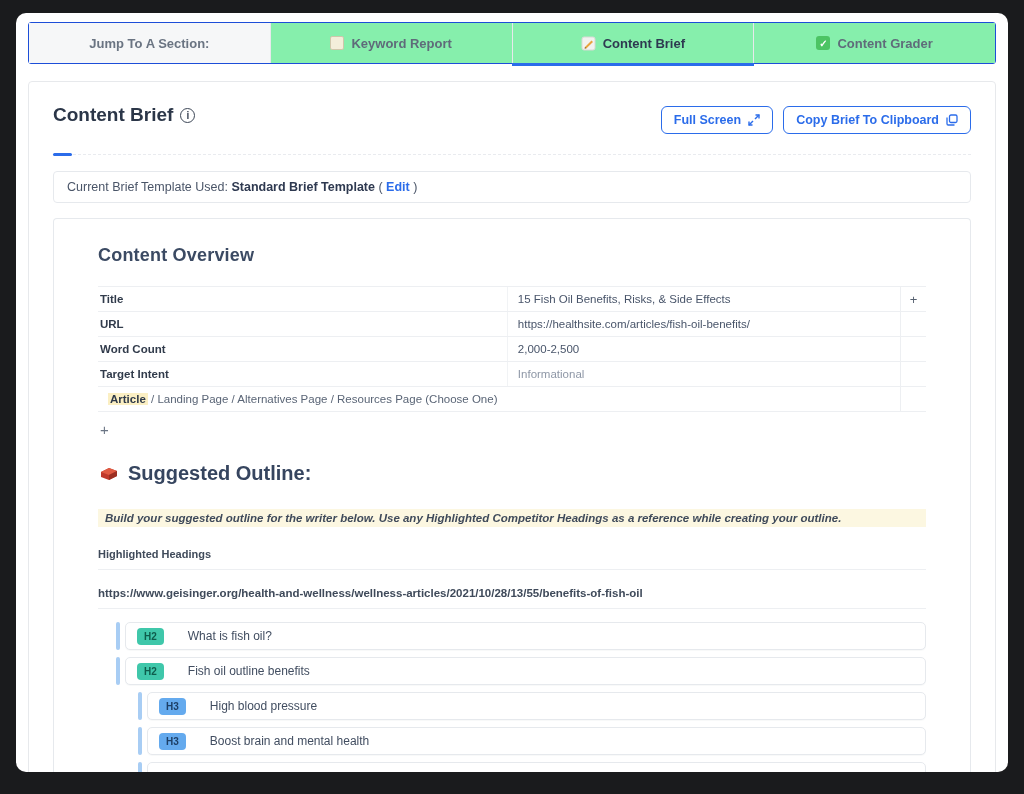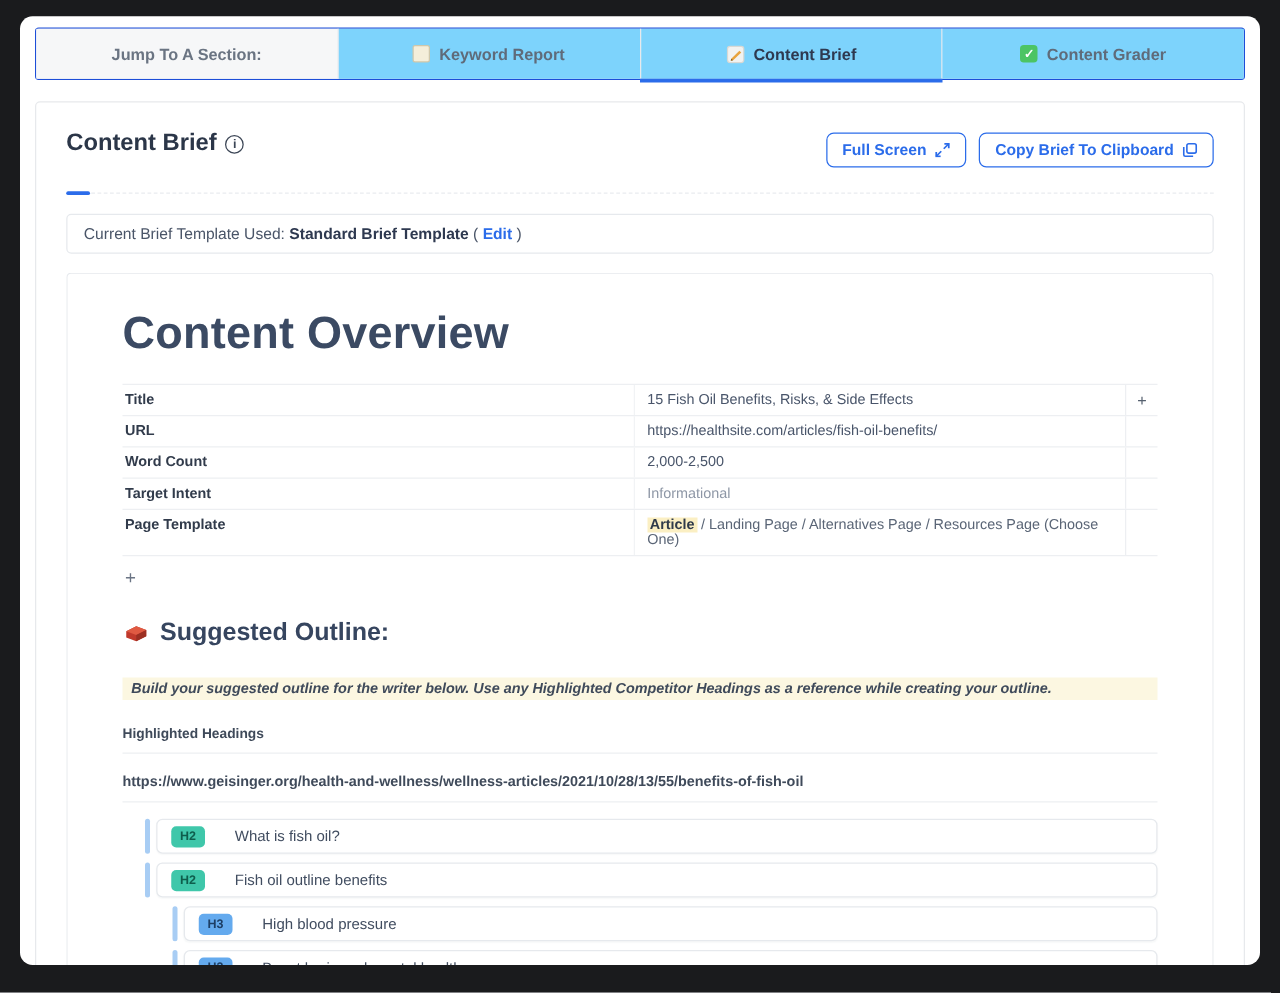--- a/index.html
+++ b/index.html
@@ -6,21 +6,21 @@
   html,body { width:1024px; height:794px; }
   body { background:#1a1b1d; font-family:"Liberation Sans", sans-serif; position:relative; }
   .screen { position:absolute; left:16px; top:13px; right:16px; bottom:22px;
             background:#fff; border-radius:10px; overflow:hidden; }
 
   
   .tabbar { position:absolute; left:12px; right:12px; top:9px; height:42px;
             display:flex; border:1px solid #1d4ed8; border-radius:3px; background:#fff; }
   .tab { flex:1; display:flex; align-items:center; justify-content:center; gap:7px;
          font-size:13px; font-weight:700; color:#5f6b7a; border-right:1px solid #e7e9ec;
-         position:relative; cursor:pointer; background:#7dd3fc; }
+         position:relative; cursor:pointer; background:#86efac; }
   .tab:last-child { border-right:none; }
   .tab.jump { background:#f6f7f8; color:#6a7482; }
   .tab.active { color:#2e3950; }
   .tab.active:after { content:""; position:absolute; left:-1px; right:-1px; bottom:-3px;
                       height:3px; background:#2b6cea; }
 
   .icon-note { width:14px; height:14px; background:#f4eeda; border:1px solid #cfc7ab;
                border-radius:2px; display:inline-block; }
   .icon-pencil { width:15px; height:15px; display:inline-block; }
   .icon-check { width:14px; height:14px; background:#4cc464; border-radius:3px;
@@ -51,21 +51,21 @@
 
   .tpl-bar { margin-top:16px; border:1px solid #e6e9ed; border-radius:4px;
              padding:8px 13px; font-size:12.5px; color:#4a5568; }
   .tpl-bar b { color:#2e3950; }
   .tpl-edit { color:#2b6cea; font-weight:700; cursor:pointer; }
 
   
   .ov-card { margin-top:15px; border:1px solid #e6e9ed; border-bottom:none;
              border-radius:4px 4px 0 0; padding:26px 44px 0 44px; height:560px;
              overflow:hidden; }
-  .ov-title { font-size:36px; font-weight:700; color:#3b4a63; letter-spacing:.2px; }
+  .ov-title { font-size:18px; font-weight:700; color:#3b4a63; letter-spacing:.2px; }
 
   .ov-table { margin-top:20px; border-top:1px solid #edeff2; }
   .ov-row { display:flex; border-bottom:1px solid #edeff2; align-items:stretch; }
   .ov-label { flex:0 0 49.5%; font-size:11.5px; font-weight:700; color:#313b4b;
               padding:6px 8px 6px 2px; border-right:1px solid #f1f3f5; }
   .ov-value { flex:1; font-size:11.5px; color:#49556a; padding:6px 10px; }
   .ov-value.muted { color:#8e97a6; }
   .ov-plus { flex:0 0 26px; border-left:1px solid #edeff2; display:flex;
              align-items:center; justify-content:center; font-size:13px; color:#55606f;
              cursor:pointer; }
@@ -179,21 +179,20 @@
           <div class="ov-label">Word Count</div>
           <div class="ov-value">2,000-2,500</div>
           <div class="ov-plus"></div>
         </div>
         <div class="ov-row">
           <div class="ov-label">Target Intent</div>
           <div class="ov-value muted">Informational</div>
           <div class="ov-plus"></div>
         </div>
         <div class="ov-row">
-          <div class="ov-label">Page Template</div>
           <div class="ov-value"><span class="hl-article">Article</span><span class="tmpl-rest"> / Landing Page / Alternatives Page / Resources Page (Choose One)</span></div>
           <div class="ov-plus"></div>
         </div>
       </div>
       <div class="add-row">+</div>
 
       <div class="so-head">
         <svg width="21" height="19" viewBox="0 0 21 19">
           <path d="M3 8 L11 4 L19 7 L19 12 L11 16 L3 13 Z" fill="#c0392b"></path>
           <path d="M3 8 L11 4 L19 7 L11 11 Z" fill="#e05a42"></path>

